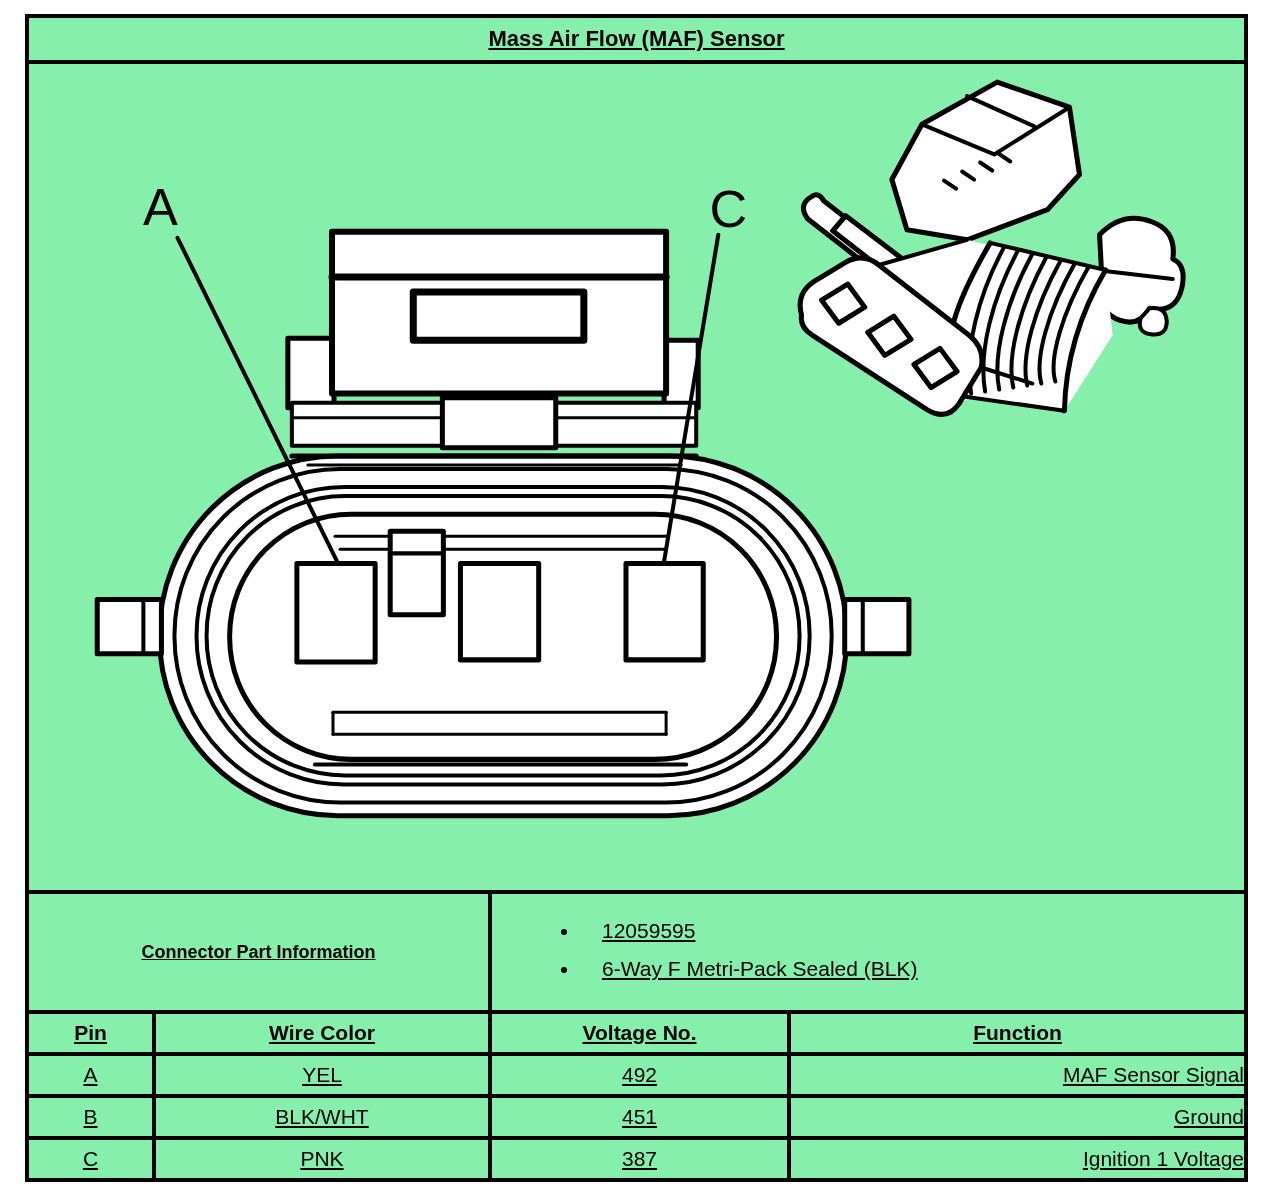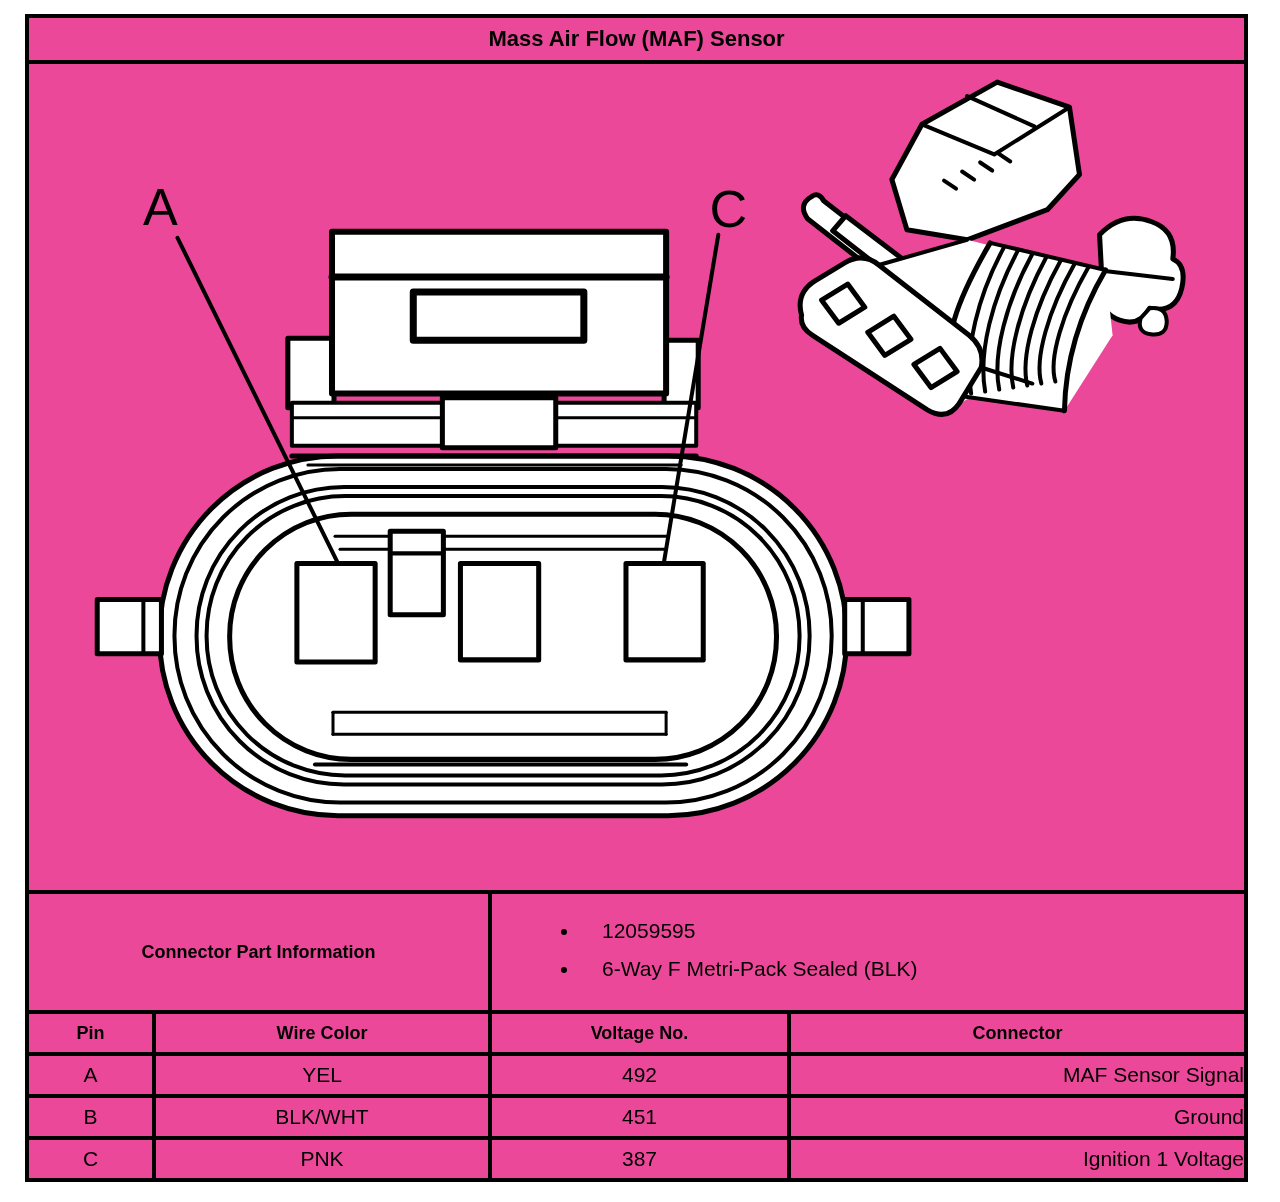--- a/index.html
+++ b/index.html
@@ -1,27 +1,27 @@
 <!DOCTYPE html>
 <html><head>
 <meta charset="utf-8">
 <style>
   html,body{margin:0;padding:0;background:#ffffff;}
   body{width:1280px;height:1202px;position:relative;font-family:"Liberation Sans",sans-serif;color:#000;}
   .sheet{position:absolute;left:25px;top:14px;width:1219px;}
   table.main{border-collapse:collapse;table-layout:fixed;width:1219px;}
-  table.main td,table.main th{border:4px solid #000;padding:0;vertical-align:middle;background:#ec4899;}
+  table.main td,table.main th{border:4px solid #000;padding:0;vertical-align:middle;background:#86efac;text-decoration:underline;}
   .title-cell{height:42px;text-align:center;font-weight:bold;font-size:22px;}
   .diagram-cell{height:826px;position:relative;padding:0;}
   .diagram-cell svg{position:absolute;left:0;top:0;width:100%;height:100%;}
   .info-label{height:116px;text-align:center;font-weight:bold;font-size:18px;}
   .info-list-cell{vertical-align:top;}
   .info-list{margin:10px 0 0 16px;padding-left:72px;font-size:21px;}
   .info-list li{margin:6px 0 14px 0;padding-left:22px;}
-  th.hdr{height:38px;text-align:center;font-size:18px;font-weight:bold;}
+  th.hdr{height:38px;text-align:center;font-size:21px;font-weight:bold;}
   td.c{height:38px;text-align:center;font-size:21px;}
   td.l{height:38px;text-align:right;font-size:21px;padding-left:5px;}
   .col-pin{width:127px;}.col-wire{width:336px;}.col-circ{width:299px;}.col-func{width:457px;}
   .ln{stroke:#000;fill:none;stroke-linecap:round;stroke-linejoin:round;}
   .wh{stroke:#000;fill:#fff;stroke-linejoin:round;}
   .lbl{font-family:"Liberation Sans",sans-serif;font-size:52px;fill:#000;text-anchor:middle;}
 </style>
 </head>
 <body>
 
@@ -164,21 +164,21 @@
         <li>12059595</li>
         <li>6-Way F Metri-Pack Sealed (BLK)</li>
       </ul>
     </td>
   </tr>
 
   <tr>
     <th class="hdr">Pin</th>
     <th class="hdr">Wire Color</th>
     <th class="hdr">Voltage No.</th>
-    <th class="hdr">Connector</th>
+    <th class="hdr">Function</th>
   </tr>
 
   <tr>
     <td class="c">A</td>
     <td class="c">YEL</td>
     <td class="c">492</td>
     <td class="l">MAF Sensor Signal</td>
   </tr>
   <tr>
     <td class="c">B</td>

